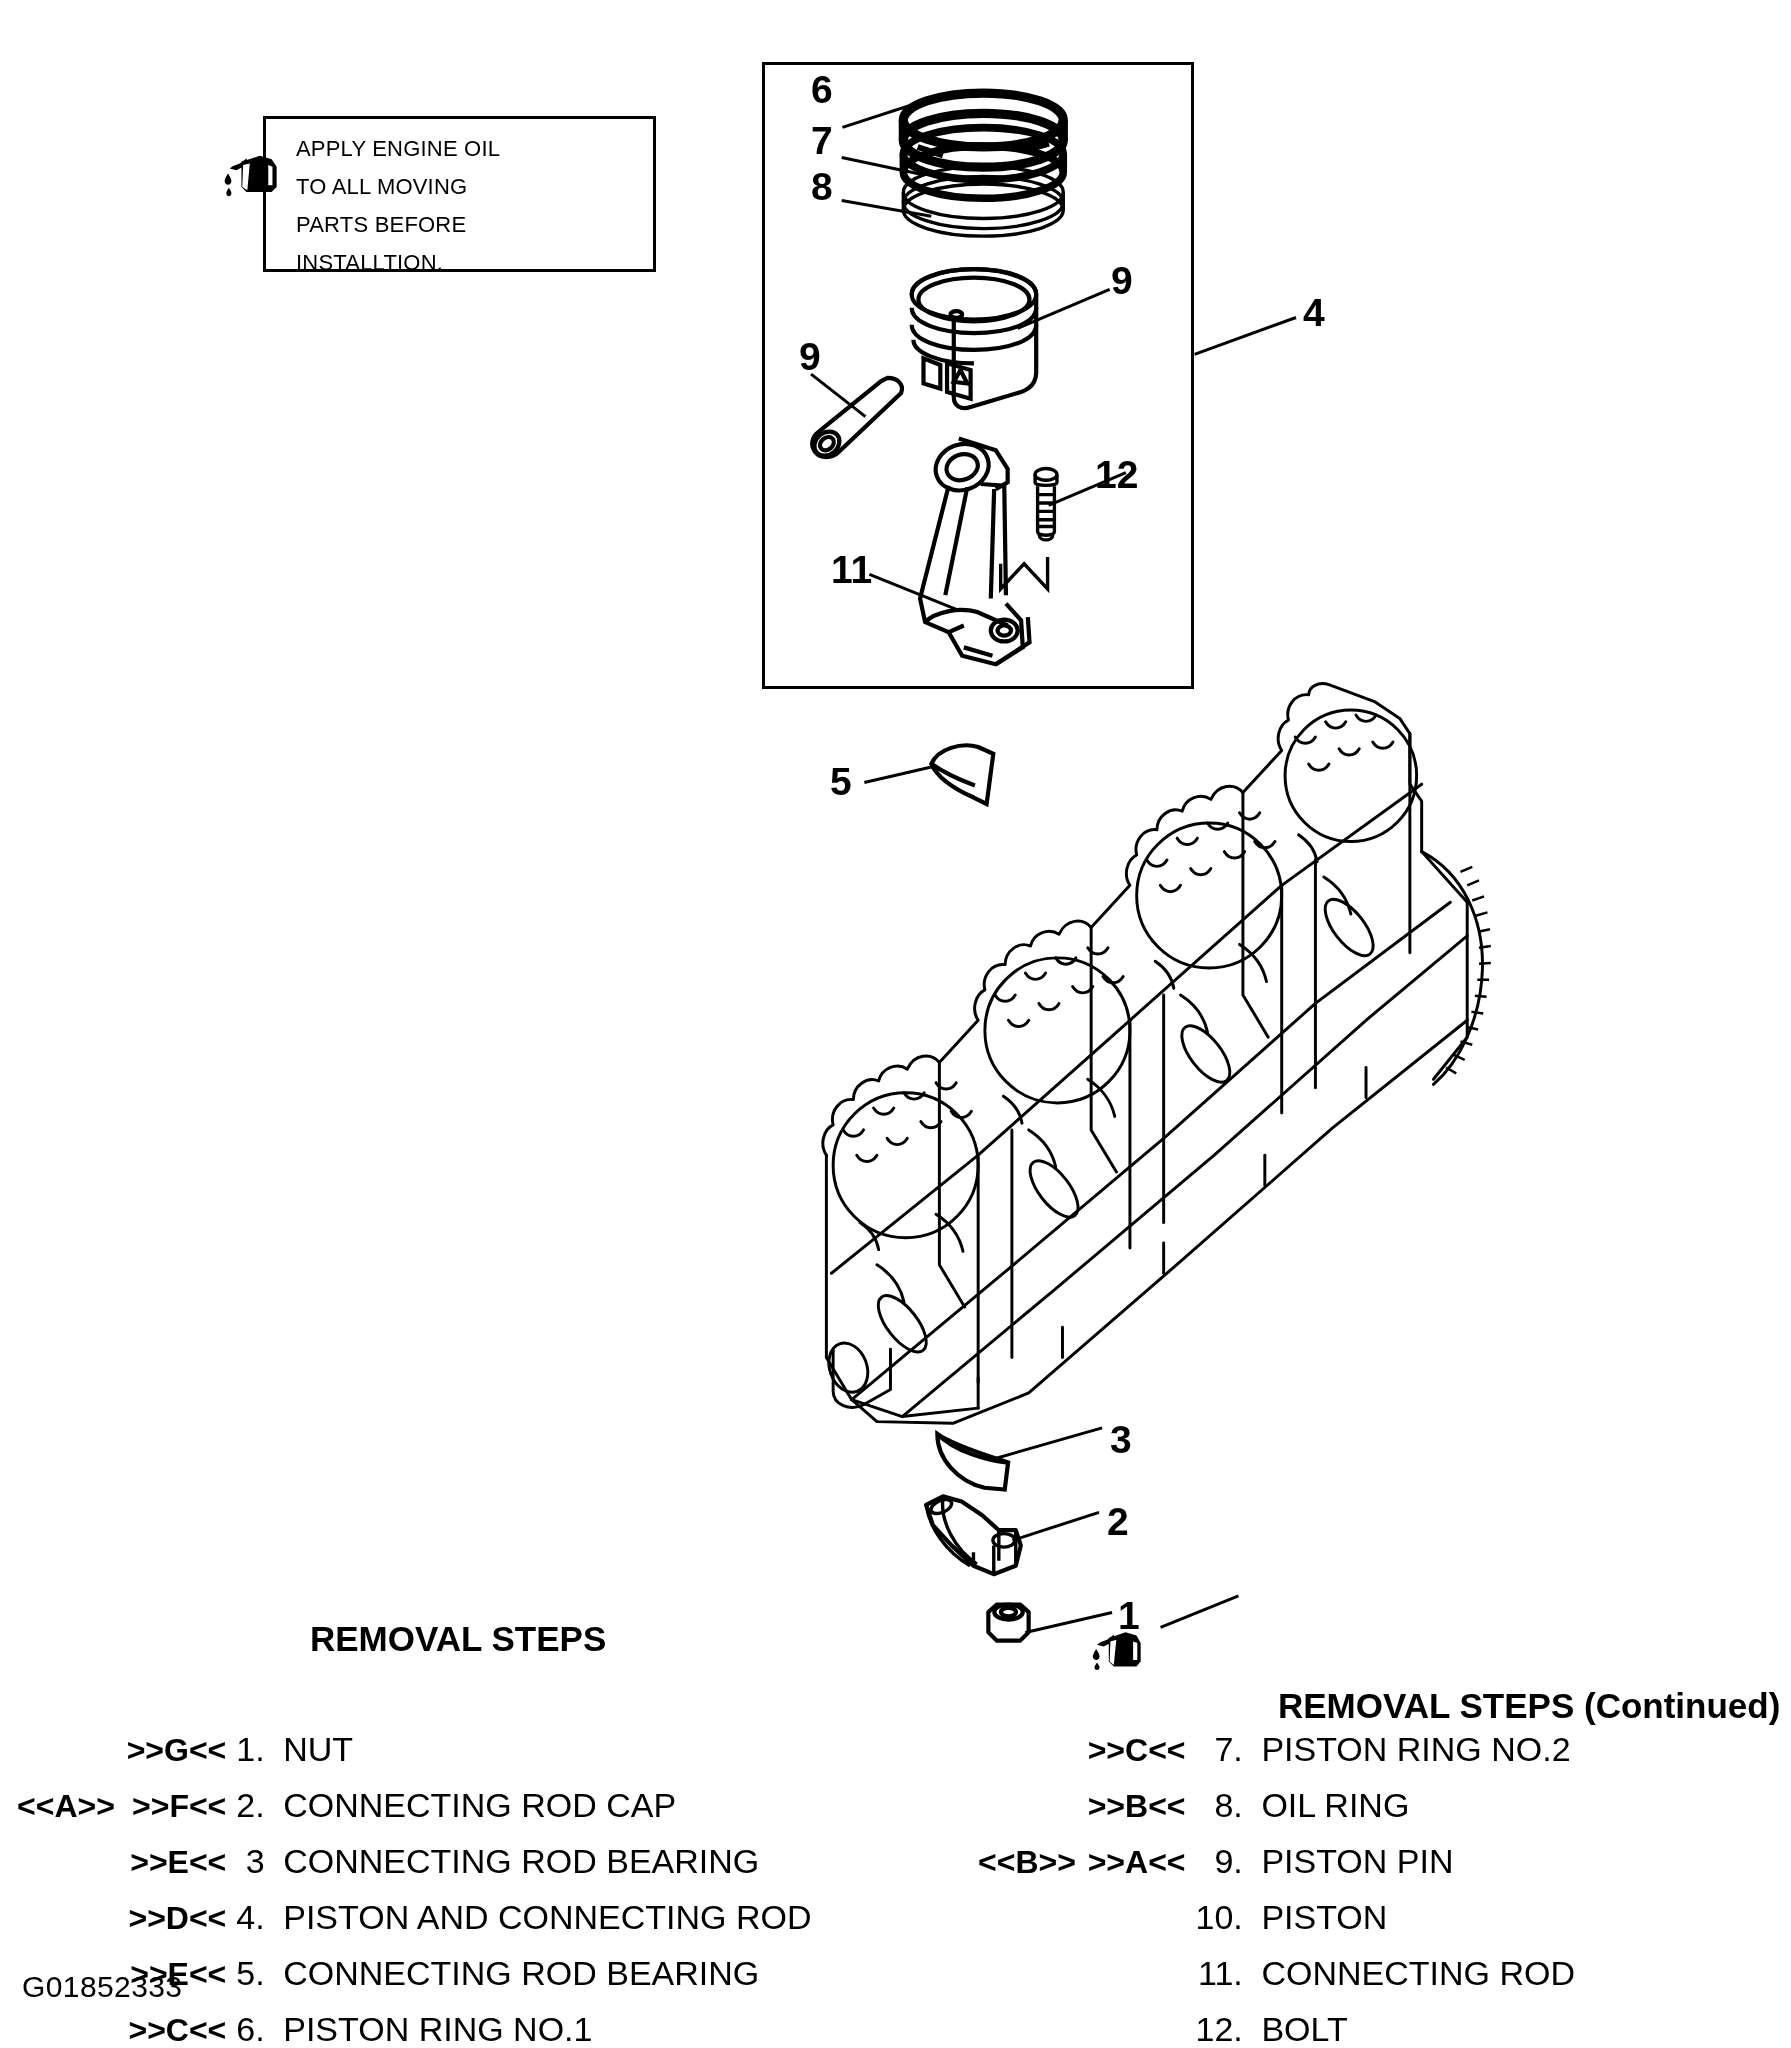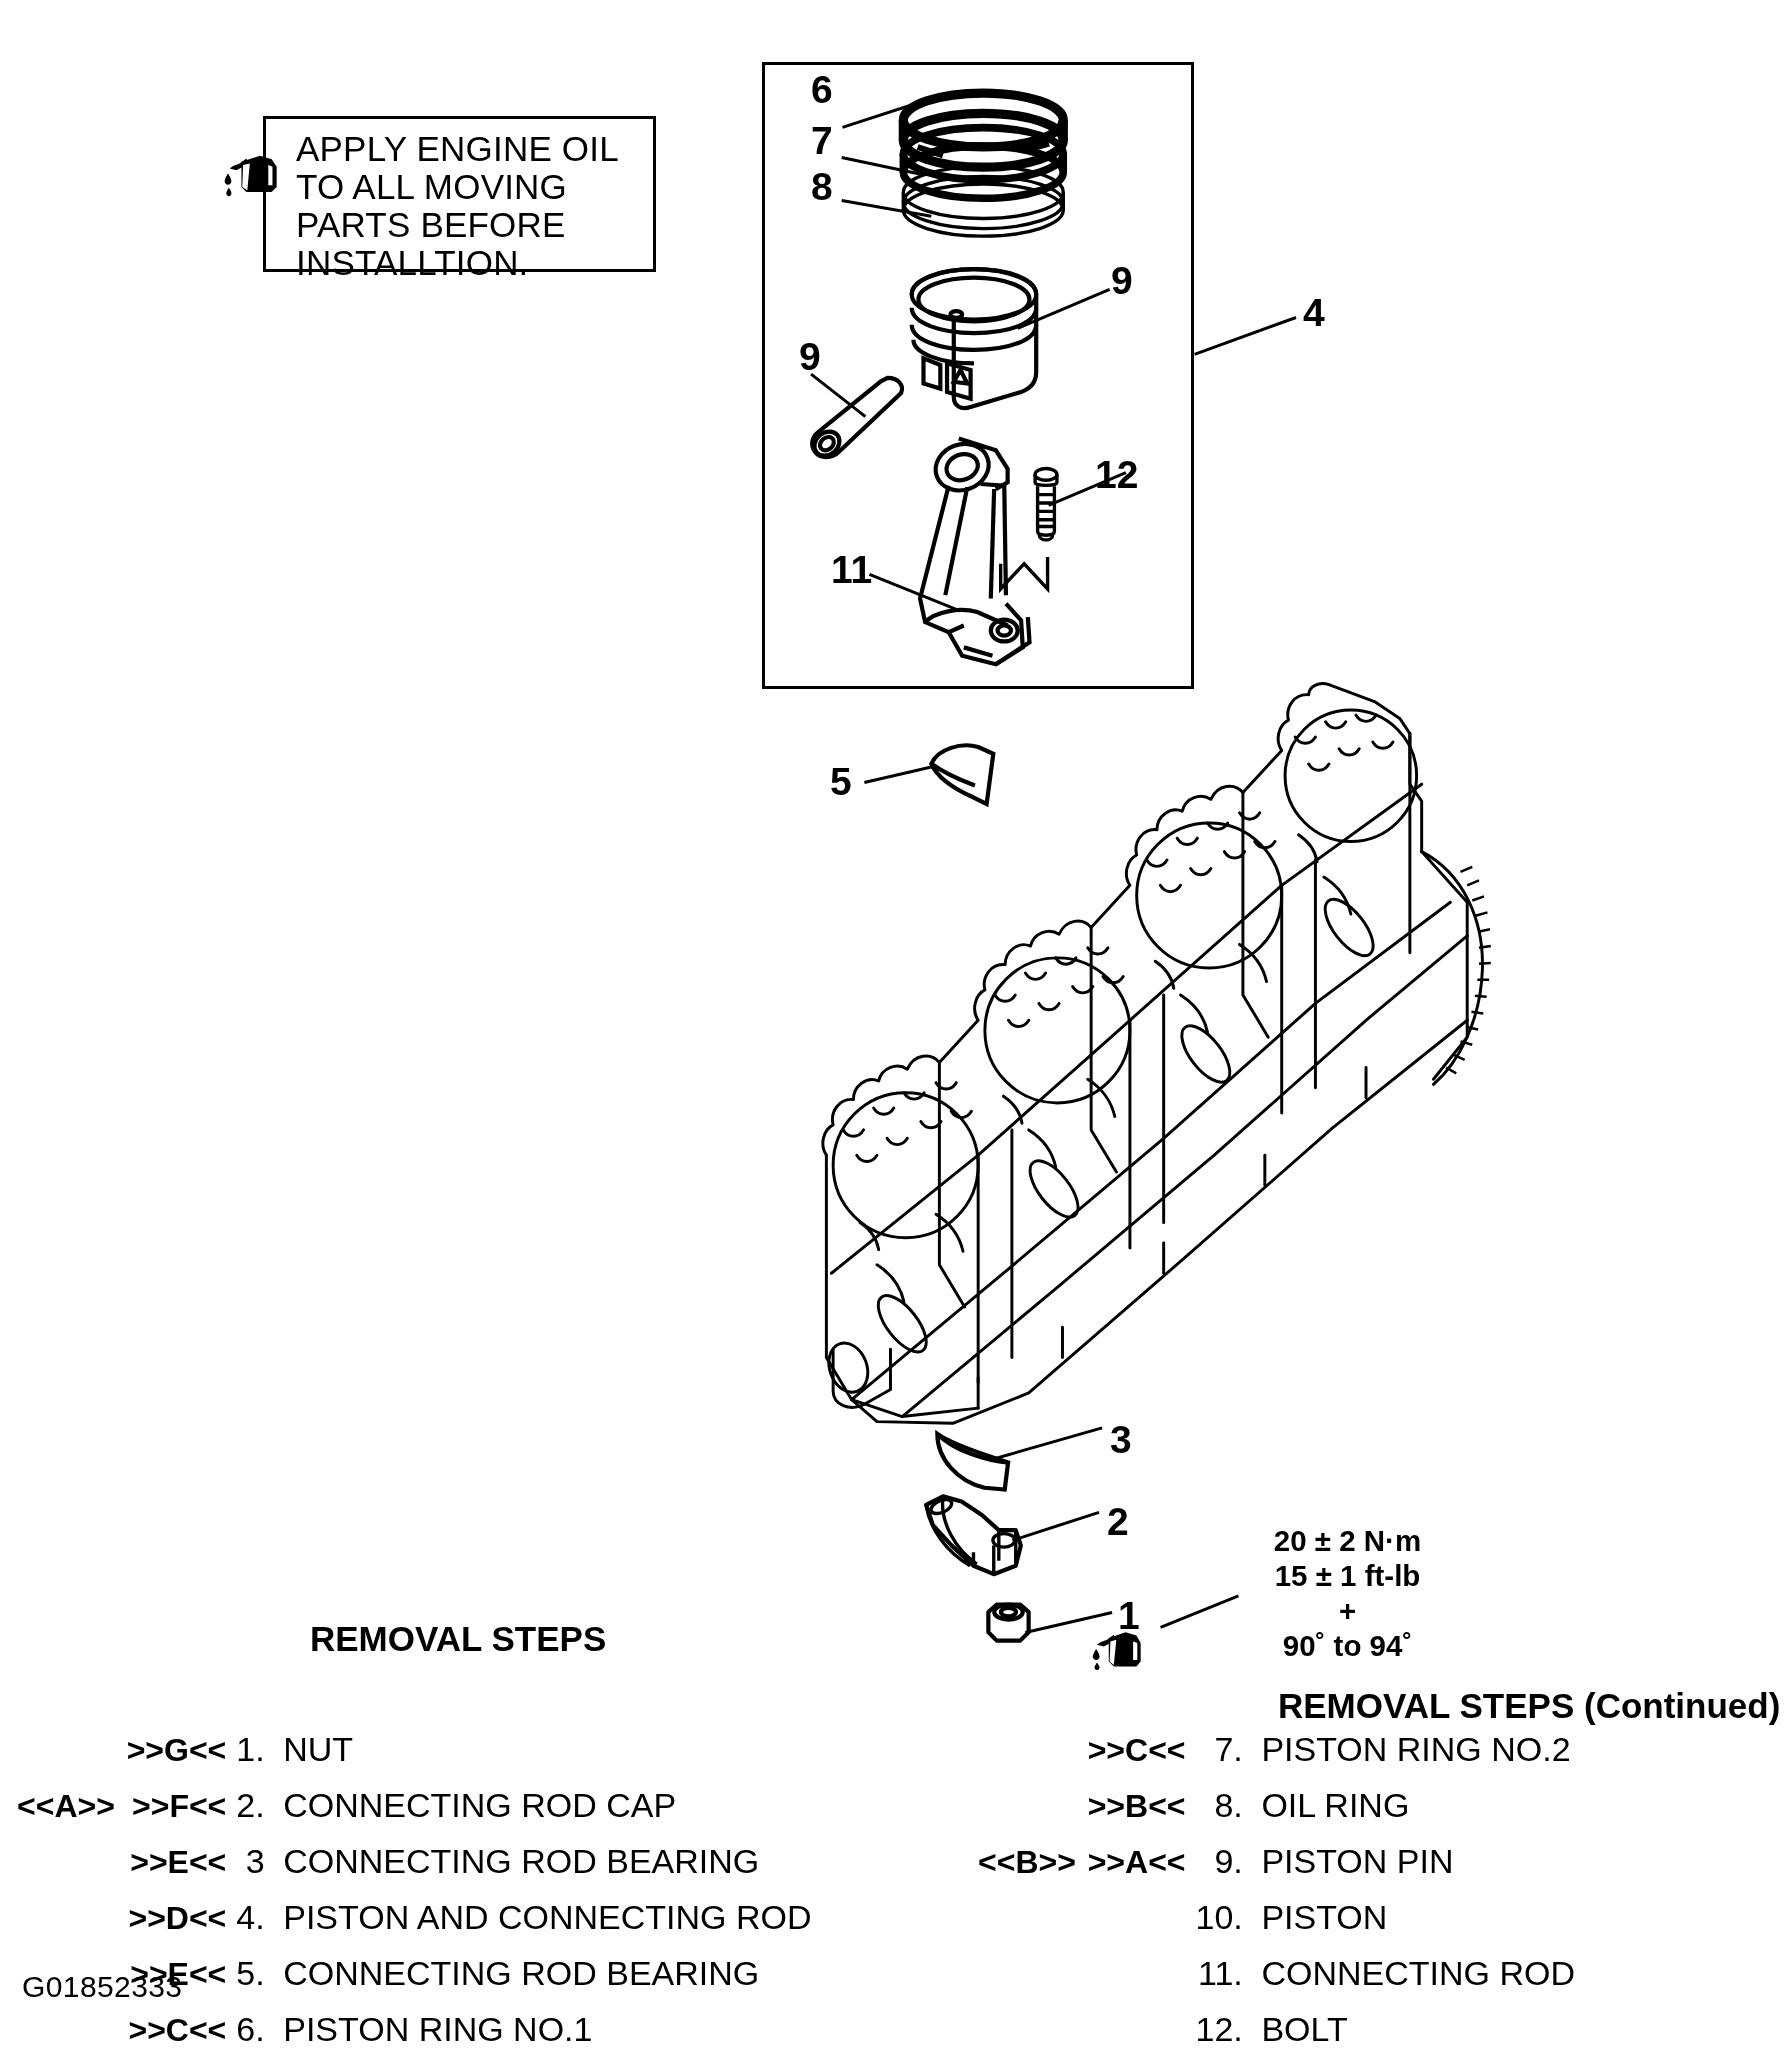--- a/index.html
+++ b/index.html
@@ -27,21 +27,21 @@
     width: 393px;
     height: 156px;
     border: 3.4px solid #000;
     box-sizing: border-box;
   }
   #note-text {
     position: absolute;
     left: 30px;
     top: 11px;
     width: 337px;
-    font-size: 35px;
+    font-size: 22px;
     line-height: 38px;
     letter-spacing: 0.2px;
     white-space: pre-line;
   }
   #note-oil-icon {
     left: 221px;
     top: 150px;
     width: 61px;
     height: 52px;
   }
@@ -447,24 +447,20 @@
     <svg width="56" height="47" viewBox="0 0 66 56">
       <path d="M28 8 L20 14 L12 17 L8 20 L16 22 L20 20 L24 18 L30 15 Z" fill="#000"></path>
       <path d="M22 12 L42 5 L55 9 L60 18 L60 40 L55 46 L28 46 L22 40 Z" fill="#000"></path>
       <path d="M24 16 L31 14 L28 44 L23 40 Z" fill="#fff"></path>
       <path d="M51 16 L56 18 L56 38 L51 38 Z" fill="#fff"></path>
       <path d="M7 25 C7 25 3 31 3 34 C3 37 5 38 7 38 C9 38 11 37 11 34 C11 31 7 25 7 25 Z" fill="#000"></path>
       <path d="M8 41 C8 41 5 45 5 47 C5 49 6.5 50 8 50 C9.5 50 11 49 11 47 C11 45 8 41 8 41 Z" fill="#000"></path>
     </svg>
   </div>
 
-  <div class="abs" id="torque-spec">20 ± 2 N·m
-15 ± 1 ft-lb
-+
-90˚ to 94˚</div>
 
   <div class="abs steps-head" id="steps-left-title">REMOVAL STEPS</div>
   <div class="abs steps-head" id="steps-right-title">REMOVAL STEPS (Continued)</div>
 
   <table class="steps-table" id="steps-left">
     <tbody>
       <tr>
         <td class="col-outer"></td>
         <td class="col-mark">&gt;&gt;G&lt;&lt;</td>
         <td class="col-num">1.</td>

